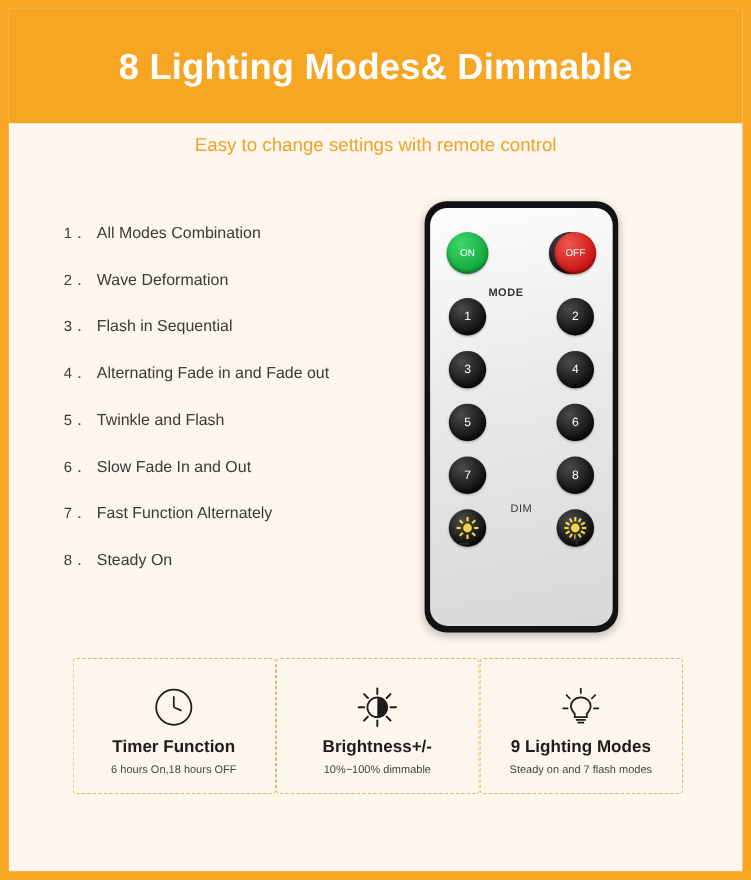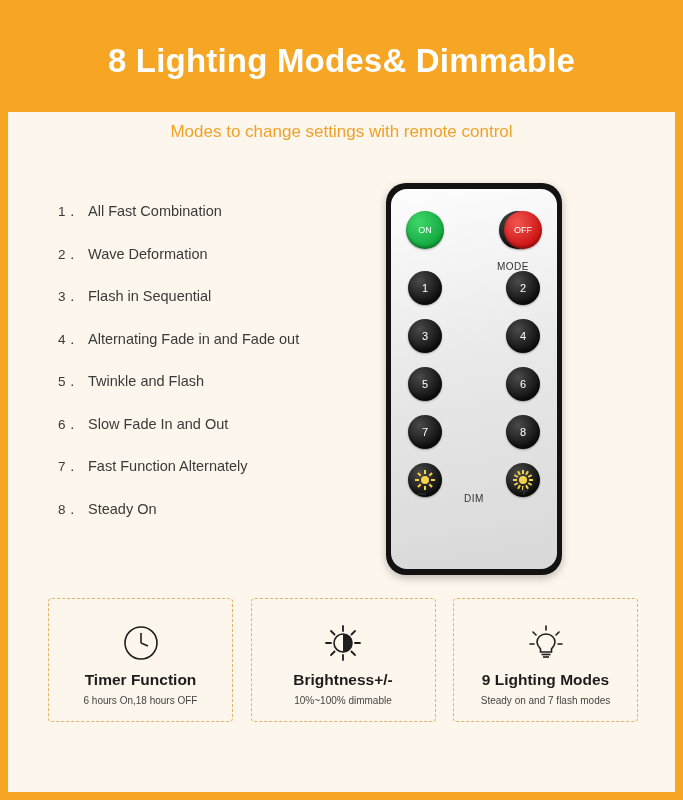--- a/index.html
+++ b/index.html
@@ -137,35 +137,35 @@
   }
   .btn-dim {
     width: 34px; height: 34px;
     background: radial-gradient(circle at 35% 30%, #4a4a4a, #0d0d0d 72%);
   }
   .mode-text {
     position: absolute;
     top: 72px;
     left: 0;
     width: 138px;
-    text-align: right;
+    text-align: center;
     font-size: 10px;
     color: #333;
     letter-spacing: 0.5px;
+    font-weight: bold;
   }
   .dim-text {
     position: absolute;
     top: 268px;
     left: 0;
     width: 166px;
     text-align: center;
     font-size: 10px;
     color: #333;
     letter-spacing: 0.5px;
-    margin-top: 36px;
   }
   .sign {
     position: absolute;
     font-size: 17px;
     color: #2a2a2a;
     font-weight: bold;
   }
   .sign-minus { left: 26px; top: 296px; }
   .sign-plus { left: 128px; top: 292px; }
   .sun {
@@ -194,21 +194,21 @@
   }
   .sun .ray::before { top: 0; }
   .sun .ray::after { bottom: 0; }
   
   .cards {
     position: absolute;
     left: 40px;
     top: 590px;
     width: 590px;
     display: flex;
-    justify-content: space-between;
+    justify-content: center;
   }
   .card {
     width: 185px;
     height: 124px;
     border: 1px dashed #e3b463;
     border-radius: 4px;
     background: #fdf6ec;
     display: flex;
     flex-direction: column;
     align-items: center;
@@ -237,26 +237,26 @@
 </head>
 <body>
 
 <div class="page">
   <div class="inner">
 
     <div class="header-band">
       <div class="header-title">8 Lighting Modes&amp; Dimmable</div>
     </div>
 
-    <div class="subtitle">Modes to change settings with remote control</div>
+    <div class="subtitle">Easy to change settings with remote control</div>
 
     <div class="mode-list">
       <div class="mode-item">
         <span class="mode-num">1．</span>
-        <span class="mode-label">All Fast Combination</span>
+        <span class="mode-label">All Modes Combination</span>
       </div>
       <div class="mode-item">
         <span class="mode-num">2．</span>
         <span class="mode-label">Wave Deformation</span>
       </div>
       <div class="mode-item">
         <span class="mode-num">3．</span>
         <span class="mode-label">Flash in Sequential</span>
       </div>
       <div class="mode-item">

